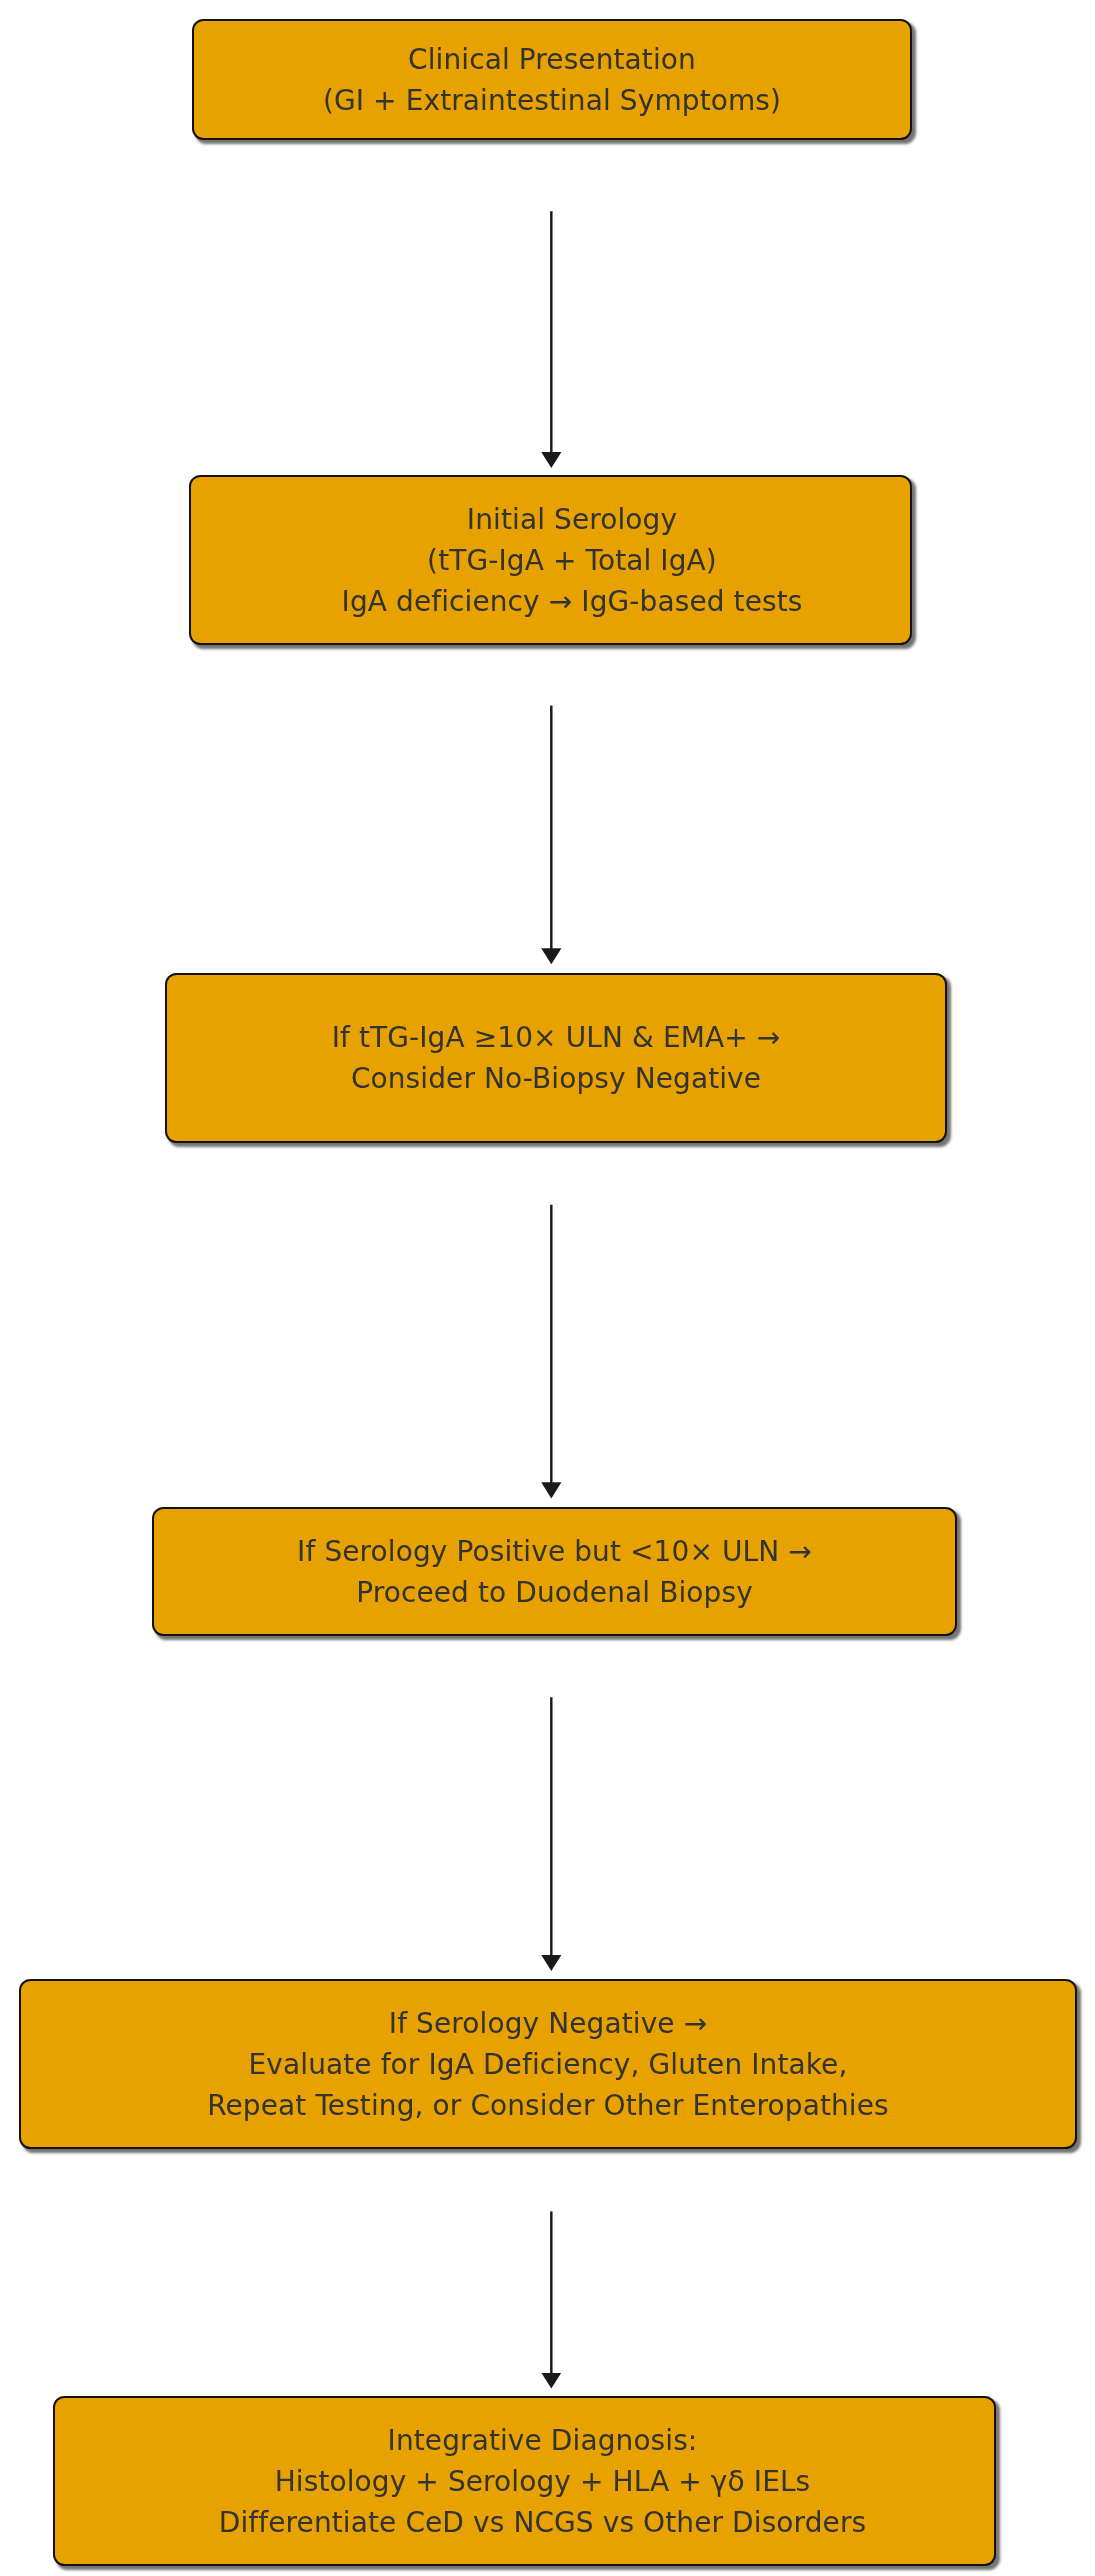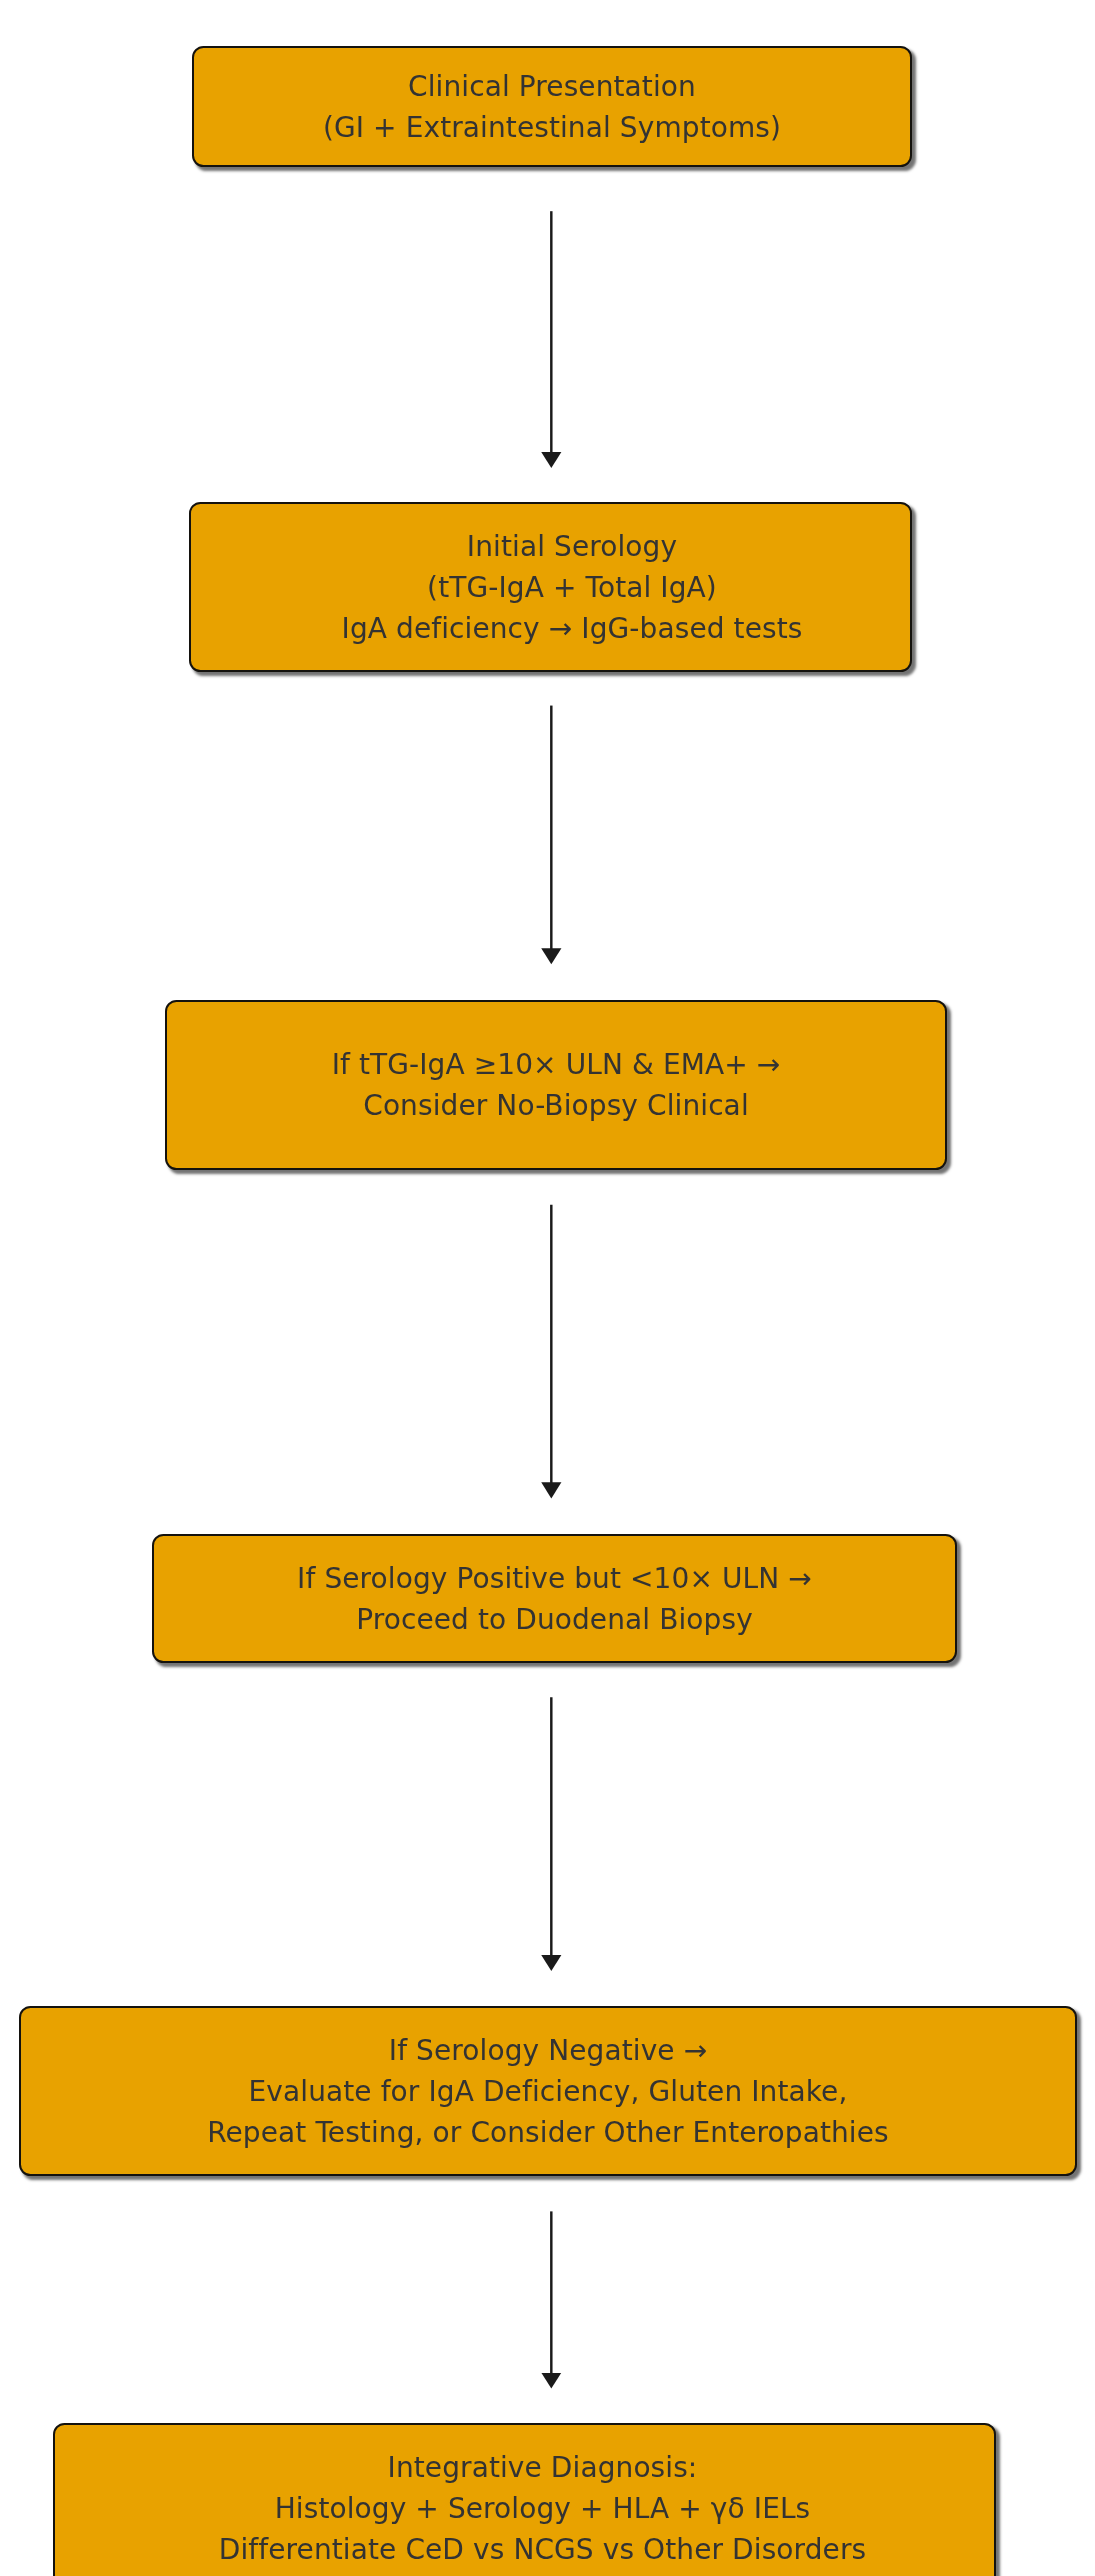--- a/index.html
+++ b/index.html
@@ -30,21 +30,20 @@
     display: flex;
     flex-direction: column;
     align-items: center;
     justify-content: center;
     text-align: center;
     color: #333333;
     font-size: 28px;
     line-height: 41px;
     letter-spacing: 0.1px;
     white-space: nowrap;
-    margin-top: 27px;
   }
   .node .line {
     display: block;
     width: 100%;
   }
   .edge-layer {
     position: absolute;
     left: 0;
     top: 0;
     width: 1096px;
@@ -85,21 +84,21 @@
   </div>
 
   <div class="node" id="node-1">
     <span class="line">Initial Serology</span>
     <span class="line">(tTG-IgA + Total IgA)</span>
     <span class="line">IgA deficiency → IgG-based tests</span>
   </div>
 
   <div class="node" id="node-2">
     <span class="line">If tTG-IgA ≥10× ULN &amp; EMA+ →</span>
-    <span class="line">Consider No-Biopsy Clinical</span>
+    <span class="line">Consider No-Biopsy Negative</span>
   </div>
 
   <div class="node" id="node-3">
     <span class="line">If Serology Positive but &lt;10× ULN →</span>
     <span class="line">Proceed to Duodenal Biopsy</span>
   </div>
 
   <div class="node" id="node-4">
     <span class="line">If Serology Negative →</span>
     <span class="line">Evaluate for IgA Deficiency, Gluten Intake,</span>

